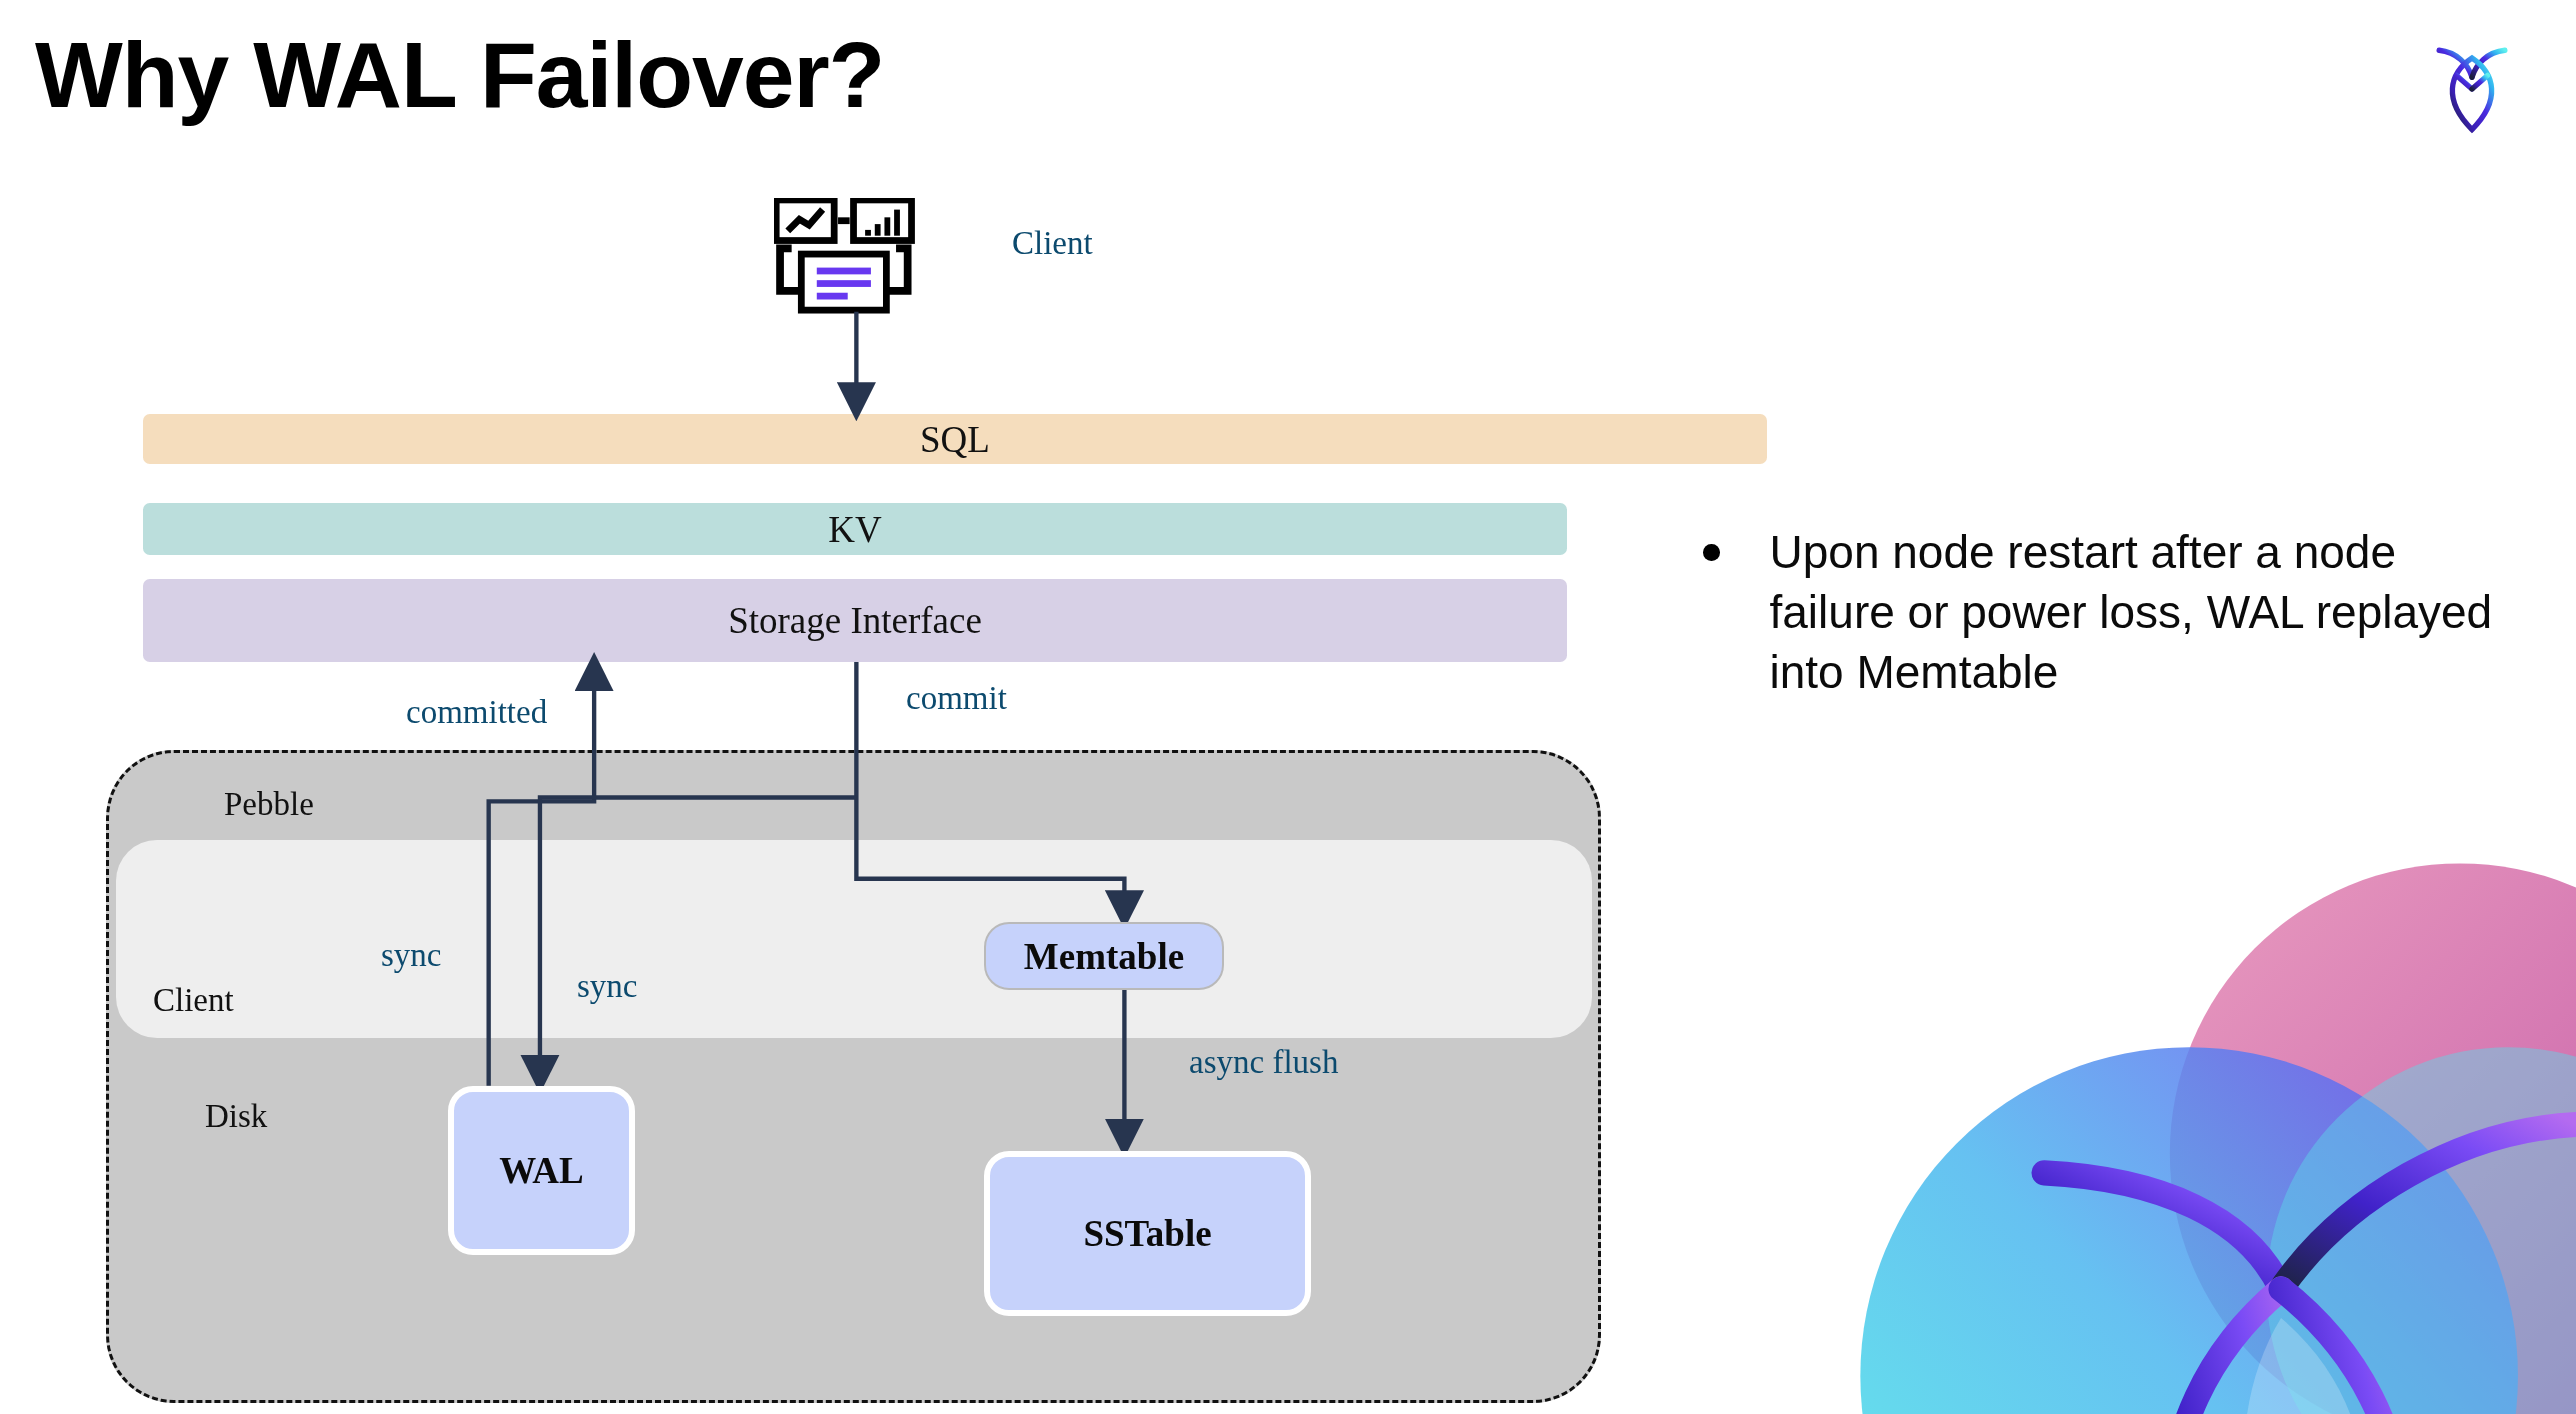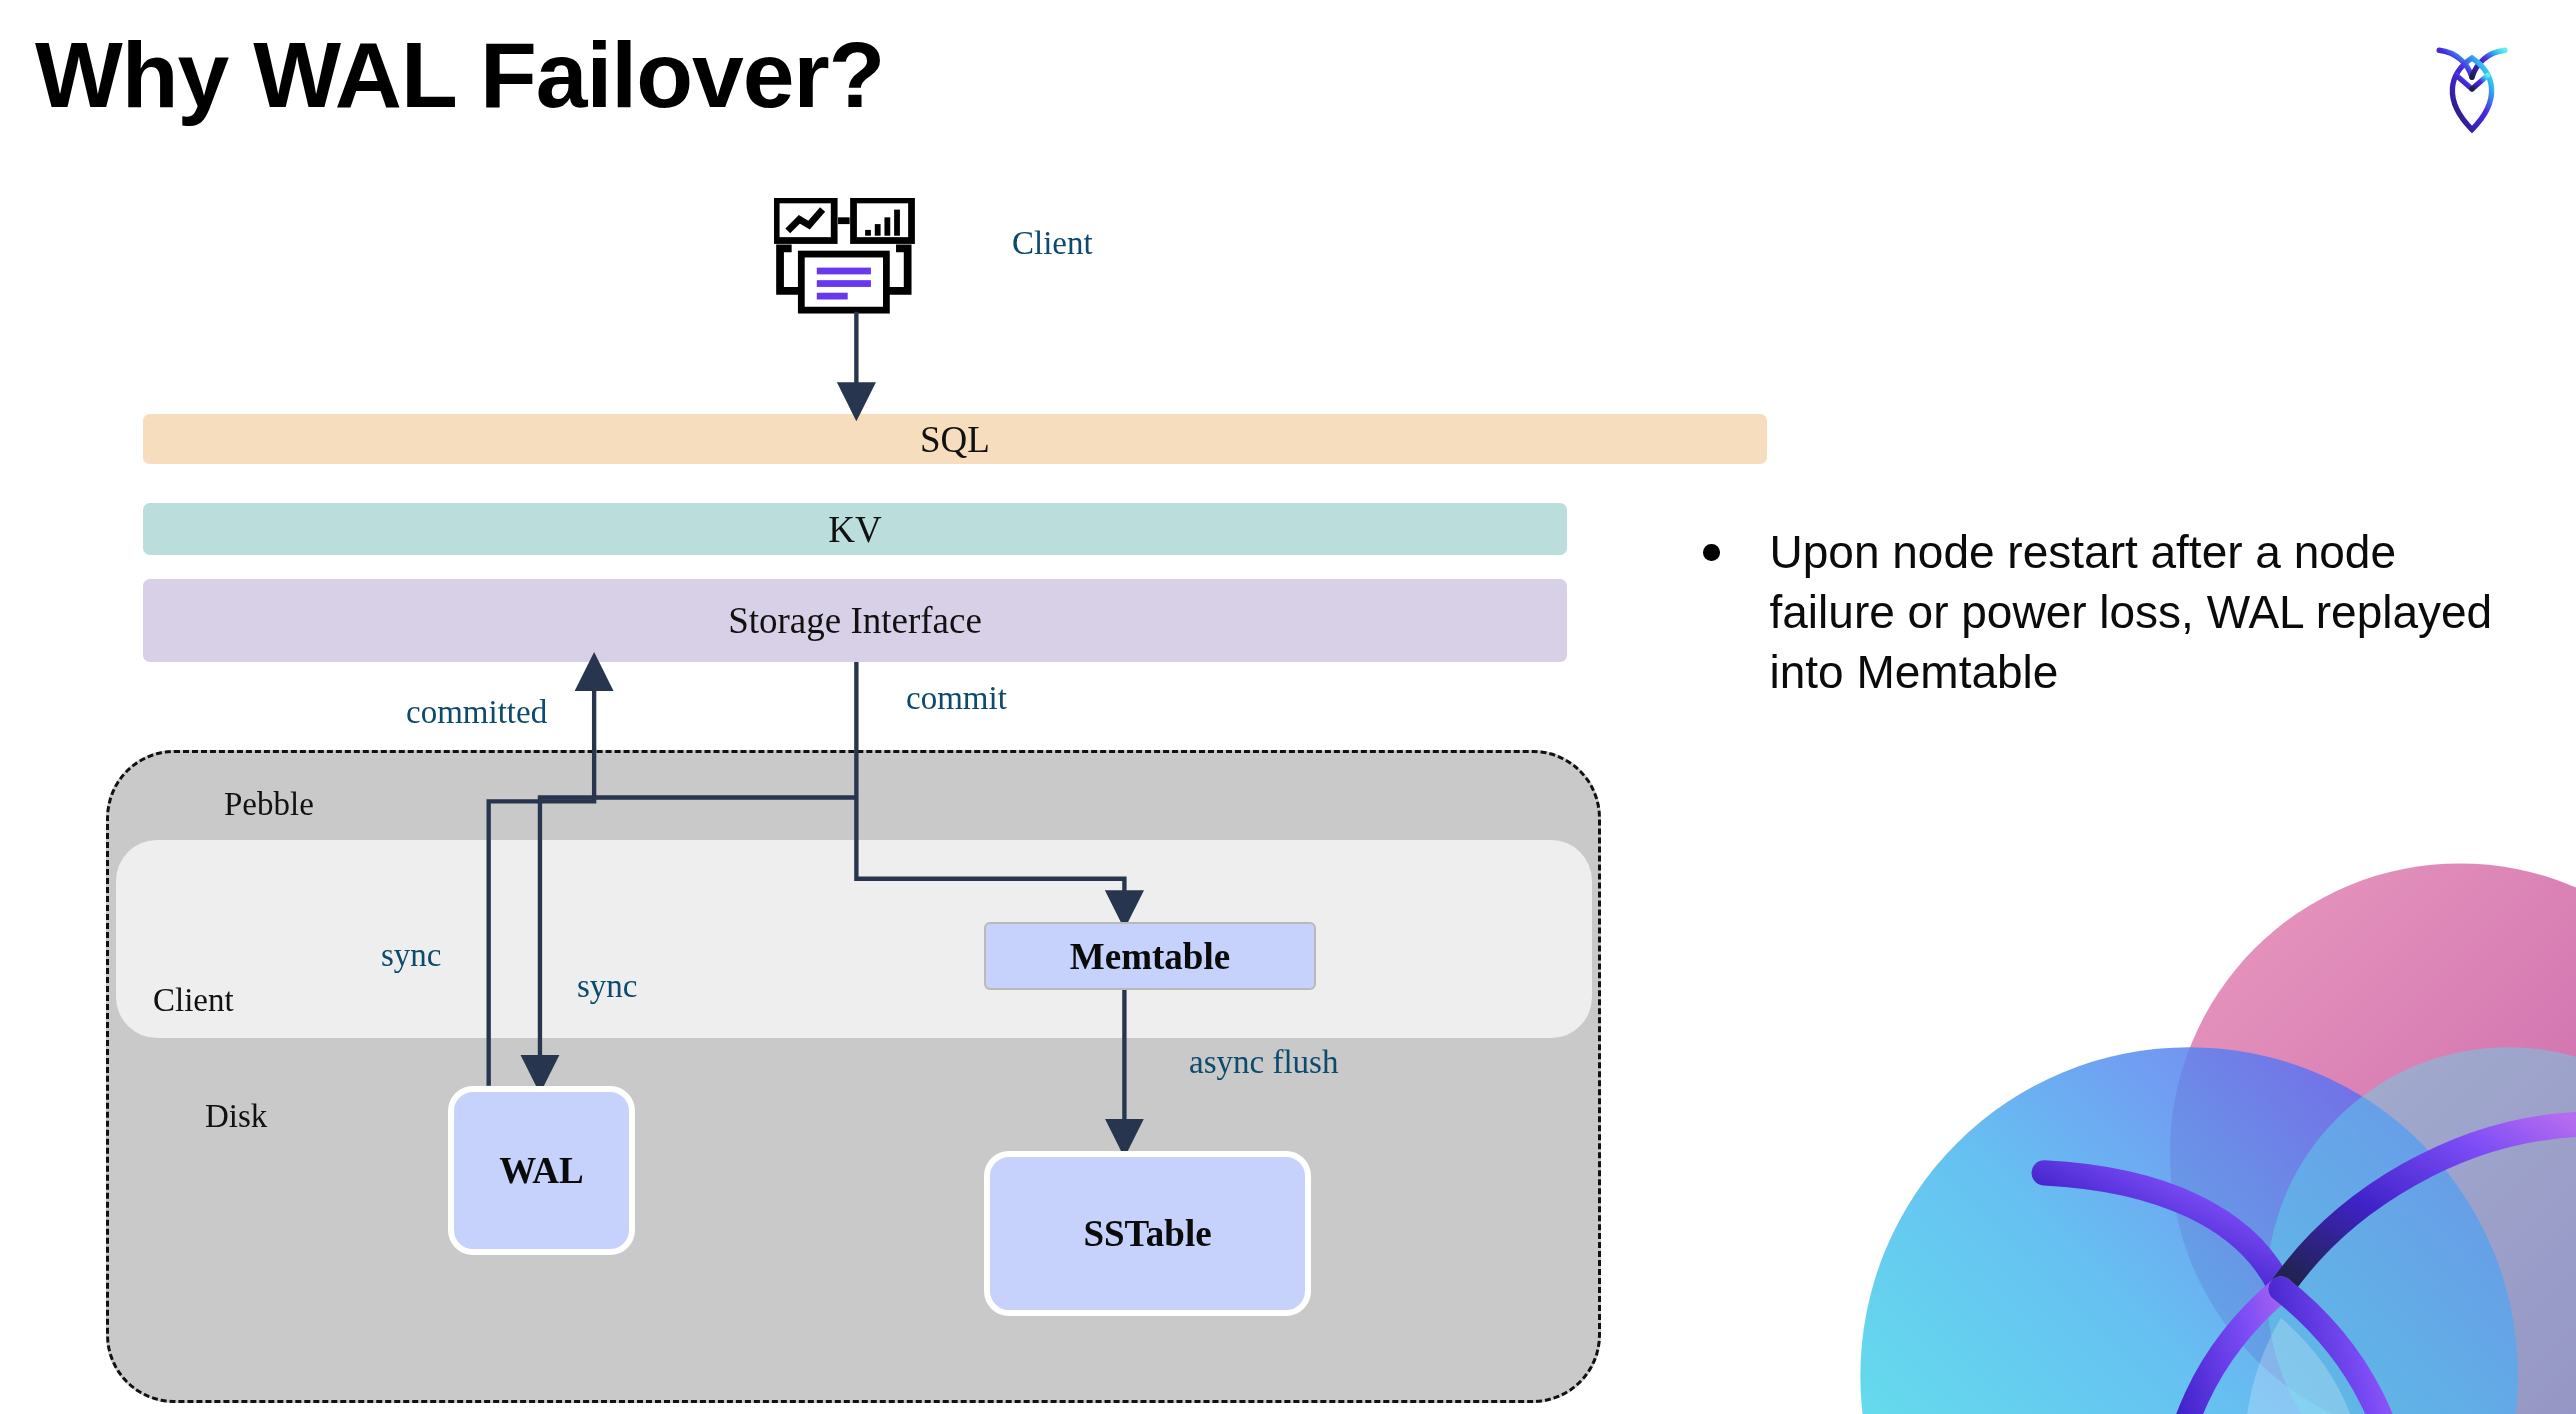--- a/index.html
+++ b/index.html
@@ -49,22 +49,22 @@
   #label-memory{left:153px;top:982px;}
   #label-disk{left:205px;top:1098px;}
 
   
   .node-box{
     position:absolute;background:#c6d2fb;
     font-family:"Liberation Serif",serif;font-weight:bold;
     color:#0b0b0b;display:flex;align-items:center;justify-content:center;
     box-sizing:border-box;
   }
-  #node-memtable{left:984px;top:922px;width:332px;height:68px;
-    border-radius:6px;border:2.9px solid #b9b9b9;font-size:37px;}
+  #node-memtable{left:984px;top:922px;width:240px;height:68px;
+    border-radius:25px;border:2.9px solid #b9b9b9;font-size:37px;}
   #node-wal{left:448px;top:1086px;width:187px;height:169px;
     border-radius:25px;border:6.8px solid #ffffff;font-size:37px;}
   #node-sstable{left:984px;top:1151px;width:327px;height:165px;
     border-radius:25px;border:6.8px solid #ffffff;font-size:37px;}
 
   
   .edge-label{
     position:absolute;font-family:Liberation Serif, serif;
     font-size:33px;color:#0c4a6e;white-space:nowrap;
   }

